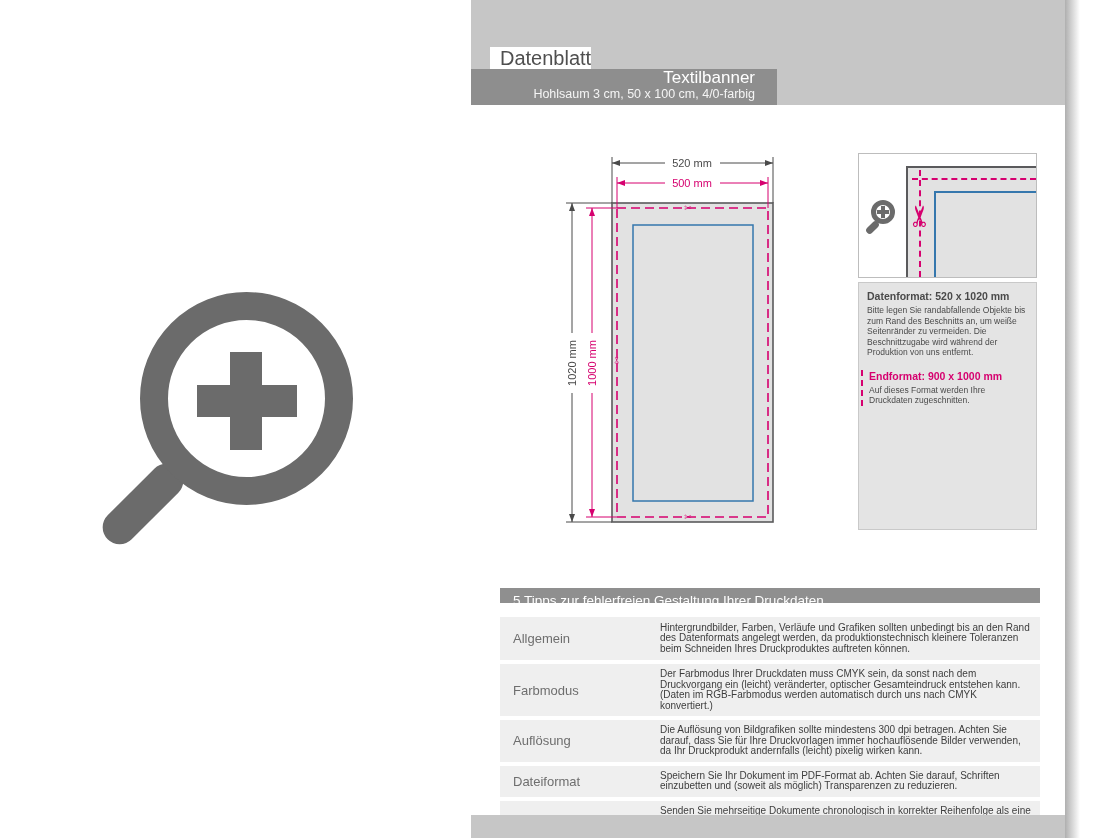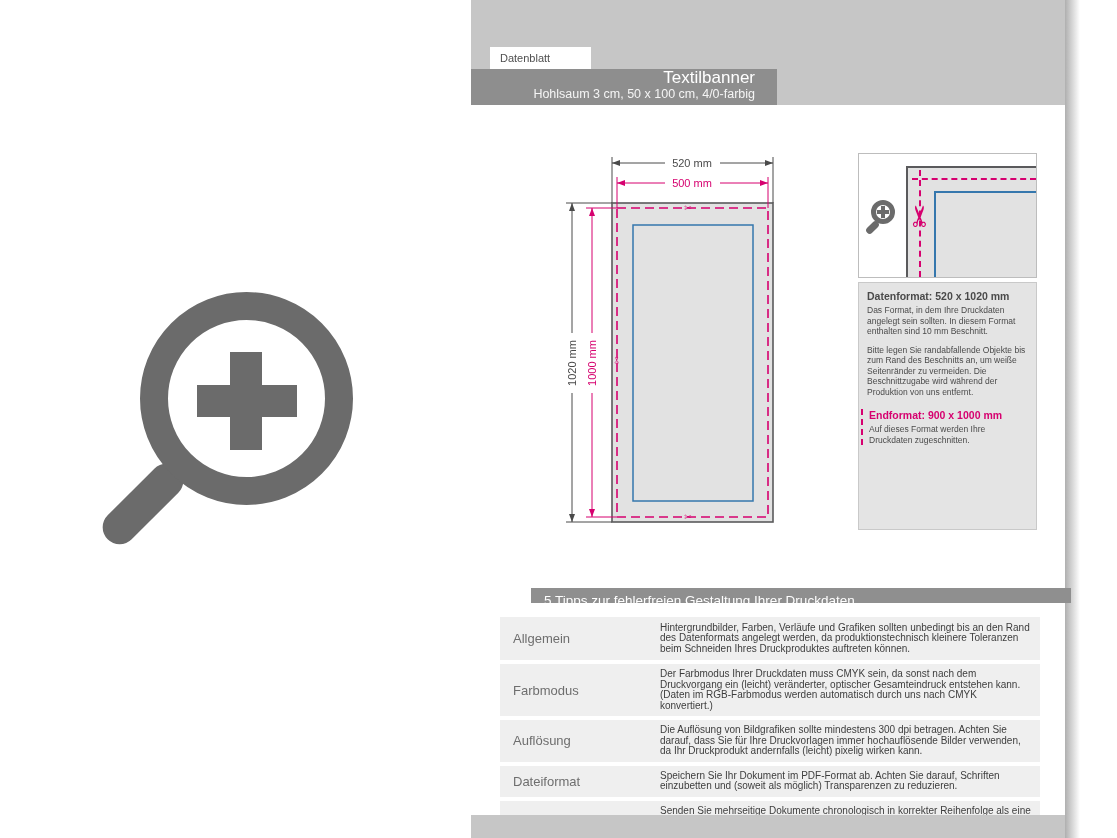--- a/index.html
+++ b/index.html
@@ -7,21 +7,21 @@
     position:relative; width:1117px; height:838px;
     background:#ffffff; overflow:hidden;
     font-family:"Liberation Sans", sans-serif;
   }
   
   .band-light { position:absolute; left:471px; top:0; width:594px; height:105px; background:#c6c6c6; }
   .page-shadow { position:absolute; left:1065px; top:0; width:15px; height:838px;
     background:linear-gradient(to right, rgba(110,110,110,.55), rgba(255,255,255,0)); }
   .footer-band { position:absolute; left:471px; top:815px; width:594px; height:23px; background:#c6c6c6; }
   .datenblatt-box { position:absolute; left:490px; top:47px; width:101px; height:22px;
-    background:#ffffff; color:#4f4f4f; font-size:11px; line-height:22px; padding-left:10px; box-sizing:border-box; }
+    background:#ffffff; color:#4f4f4f; font-size:20px; line-height:22px; padding-left:10px; box-sizing:border-box; }
   .band-dark { position:absolute; left:471px; top:69px; width:306px; height:36px; background:#8e8e8e;
     display:flex; flex-direction:column; align-items:flex-end; padding-right:22px; box-sizing:border-box; }
   .band-title { color:#ffffff; font-size:17px; line-height:18px; }
   .band-subtitle { color:#f5f5f5; font-size:12.5px; line-height:14px; }
 
   
   .big-zoom { position:absolute; left:140px; top:292px; width:213px; height:255px; }
   .bz-circle { position:absolute; left:0; top:0; width:213px; height:213px;
     border:28px solid #6b6b6b; border-radius:50%; box-sizing:border-box; }
   .bz-plus-h { position:absolute; left:57px; top:93px; width:100px; height:32px; background:#6b6b6b; }
@@ -58,21 +58,21 @@
   .ip-sec { margin-bottom:12px; }
   .ip-sec.rule-mag { border-left:2px dashed #d6006f; margin-left:-6px; padding-left:6px; }
   .ip-sec.rule-blue { border-left:2px solid #3577ad; margin-left:-6px; padding-left:6px; }
   .ip-title { font-size:10.5px; font-weight:bold; line-height:13px; }
   .t-gray { color:#4a4a4a; } .t-mag { color:#d6006f; } .t-blue { color:#3577ad; }
   .ip-body { font-size:8.5px; line-height:10.5px; color:#4a4a4a; margin-top:2px; }
   .ip-body + .ip-body { margin-top:8px; }
 
   
   .tips-header { position:absolute; left:500px; top:588px; width:540px; height:15px;
-    background:#8f8f8f; color:#ffffff; font-size:13.5px; line-height:25px; padding-left:13px; box-sizing:border-box;margin-left:31px; }
+    background:#8f8f8f; color:#ffffff; font-size:13.5px; line-height:25px; padding-left:13px; box-sizing:border-box; }
   .tips-rows { position:absolute; left:500px; top:617px; width:540px; }
   .tip-row { display:flex; background:#efefef; margin-bottom:4px; }
   .tip-row:nth-child(1){ min-height:43px; }
   .tip-row:nth-child(2){ min-height:41px; }
   .tip-row:nth-child(3){ min-height:39px; }
   .tip-row:nth-child(4){ min-height:28px; }
   .tip-row:nth-child(5){ min-height:28px; }
   .tip-label { width:160px; flex:none; font-size:13px; color:#6e6e6e;
     display:flex; align-items:center; padding-left:13px; box-sizing:border-box; }
   .tip-text { flex:1; font-size:10px; line-height:10.5px; color:#3d3d3d;
@@ -158,21 +158,20 @@
     <div class="tz-circle"></div>
     <div class="tz-plus-h"></div>
     <div class="tz-plus-v"></div>
   </div>
   <div class="tb-scissors">✂</div>
 </div>
 
 <div class="info-panel">
   <div class="ip-sec">
     <div class="ip-title t-gray">Datenformat: 520 x 1020 mm</div>
-    <div class="ip-body">Das Format, in dem Ihre Druckdaten angelegt sein sollten. In diesem Format enthalten sind 10 mm Beschnitt.</div>
     <div class="ip-body">Bitte legen Sie randabfallende Objekte bis zum Rand des Beschnitts an, um weiße Seitenränder zu vermeiden. Die Beschnittzugabe wird während der Produktion von uns entfernt.</div>
   </div>
   <div class="ip-sec rule-mag">
     <div class="ip-title t-mag">Endformat: 900 x 1000 mm</div>
     <div class="ip-body">Auf dieses Format werden Ihre Druckdaten zugeschnitten.</div>
   </div>
 </div>
 
 <div class="tips-header">5 Tipps zur fehlerfreien Gestaltung Ihrer Druckdaten</div>
 <div class="tips-rows">

